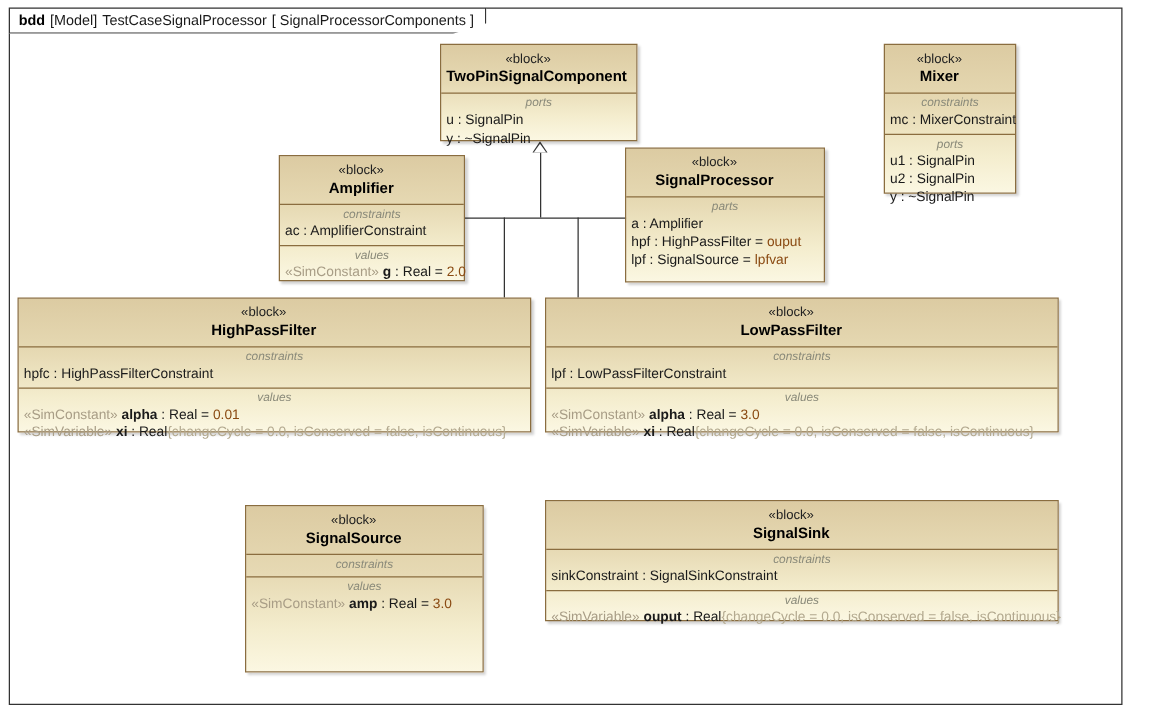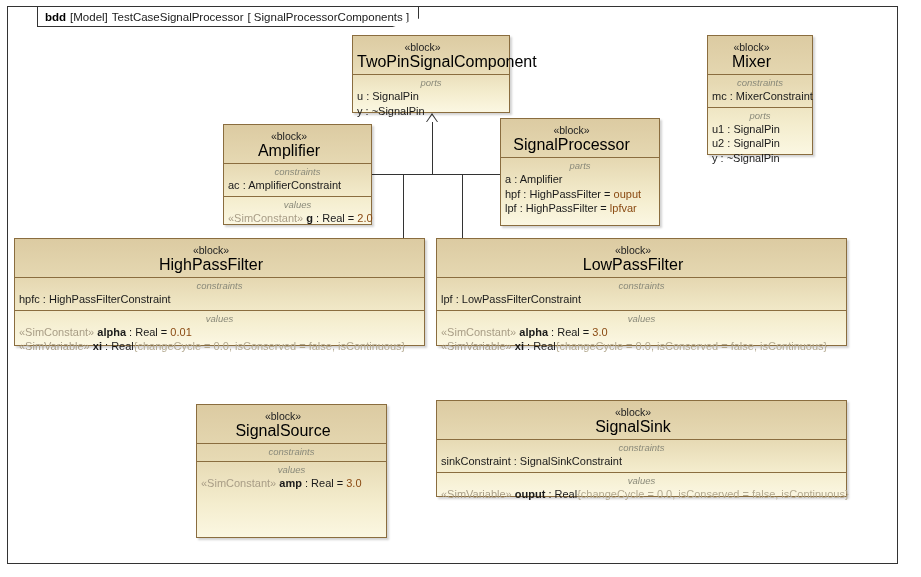--- a/index.html
+++ b/index.html
@@ -7,33 +7,33 @@
        font-family:"Liberation Sans",sans-serif;font-size:11px;color:#1a1a1a;}
 
   
   #frame{position:absolute;left:7px;top:6px;width:891px;height:558px;
          border:1.5px solid #333333;box-sizing:border-box;background:#ffffff;}
 
   #hdr-tab{position:absolute;left:7px;top:6px;height:21px;
            border:1.5px solid #333333;box-sizing:border-box;background:#ffffff;
            padding:0 9px 0 7px;display:flex;align-items:center;white-space:nowrap;
            -webkit-clip-path:polygon(0 0,100% 0,100% 60%,93% 100%,0 100%);
-           clip-path:polygon(0 0,100% 0,100% 60%,93% 100%,0 100%);margin-left:30px;}
+           clip-path:polygon(0 0,100% 0,100% 60%,93% 100%,0 100%);}
   #hdr-tab .k{font-weight:bold;font-size:11.5px;color:#000;}
   #hdr-tab .t{font-size:11.5px;color:#1a1a1a;margin-left:4px;}
 
   
   .blk{position:absolute;box-sizing:border-box;border:1px solid #8a6d3f;
        background:linear-gradient(to bottom,#dccba2 0%,#e6d9b3 40%,#f4edce 75%,#fbf7e2 100%);
        box-shadow:2px 2px 2px rgba(0,0,0,.18);}
   .sec{border-top:1px solid #8a6d3f;}
   .sec:first-child{border-top:none;}
   .name-sec{padding:5px 21px 5px 4px;text-align:center;}
   .stereo{font-size:10.5px;color:#222;line-height:13px;}
-  .bname{font-weight:normal;font-size:16px;color:#000;line-height:15px;}
+  .bname{font-weight:bold;font-size:12px;color:#000;line-height:15px;}
   .compart{padding:2px 0 3px 0;}
   .clabel{display:block;text-align:center;font-style:italic;font-size:9.5px;
           color:#8a8a7a;line-height:12px;}
   .row{display:block;padding:0 3px 0 4px;line-height:14.5px;font-size:11px;
        white-space:nowrap;color:#1a1a1a;}
   .sv{color:#a89d86;}                
   .nm{font-weight:bold;color:#1a1a1a;}
   .val{color:#8a4a12;}
   .dflt{color:#8a4a12;}
   .props{color:#b3a98f;}
@@ -107,21 +107,21 @@
 
 <div class="blk" style="left:500px;top:118px;width:160px;height:108px;">
   <div class="sec name-sec">
     <div class="stereo">«block»</div>
     <div class="bname">SignalProcessor</div>
   </div>
   <div class="sec compart">
     <span class="clabel">parts</span>
     <span class="row"><span>a : Amplifier</span><span class="dflt"></span></span>
     <span class="row"><span>hpf : HighPassFilter = </span><span class="dflt">ouput</span></span>
-    <span class="row"><span>lpf : HighPassFilter = </span><span class="dflt">lpfvar</span></span>
+    <span class="row"><span>lpf : SignalSource = </span><span class="dflt">lpfvar</span></span>
   </div>
 </div>
 
 <div class="blk" style="left:14px;top:238px;width:411px;height:108px;">
   <div class="sec name-sec">
     <div class="stereo">«block»</div>
     <div class="bname">HighPassFilter</div>
   </div>
   <div class="sec compart">
     <span class="clabel">constraints</span>

